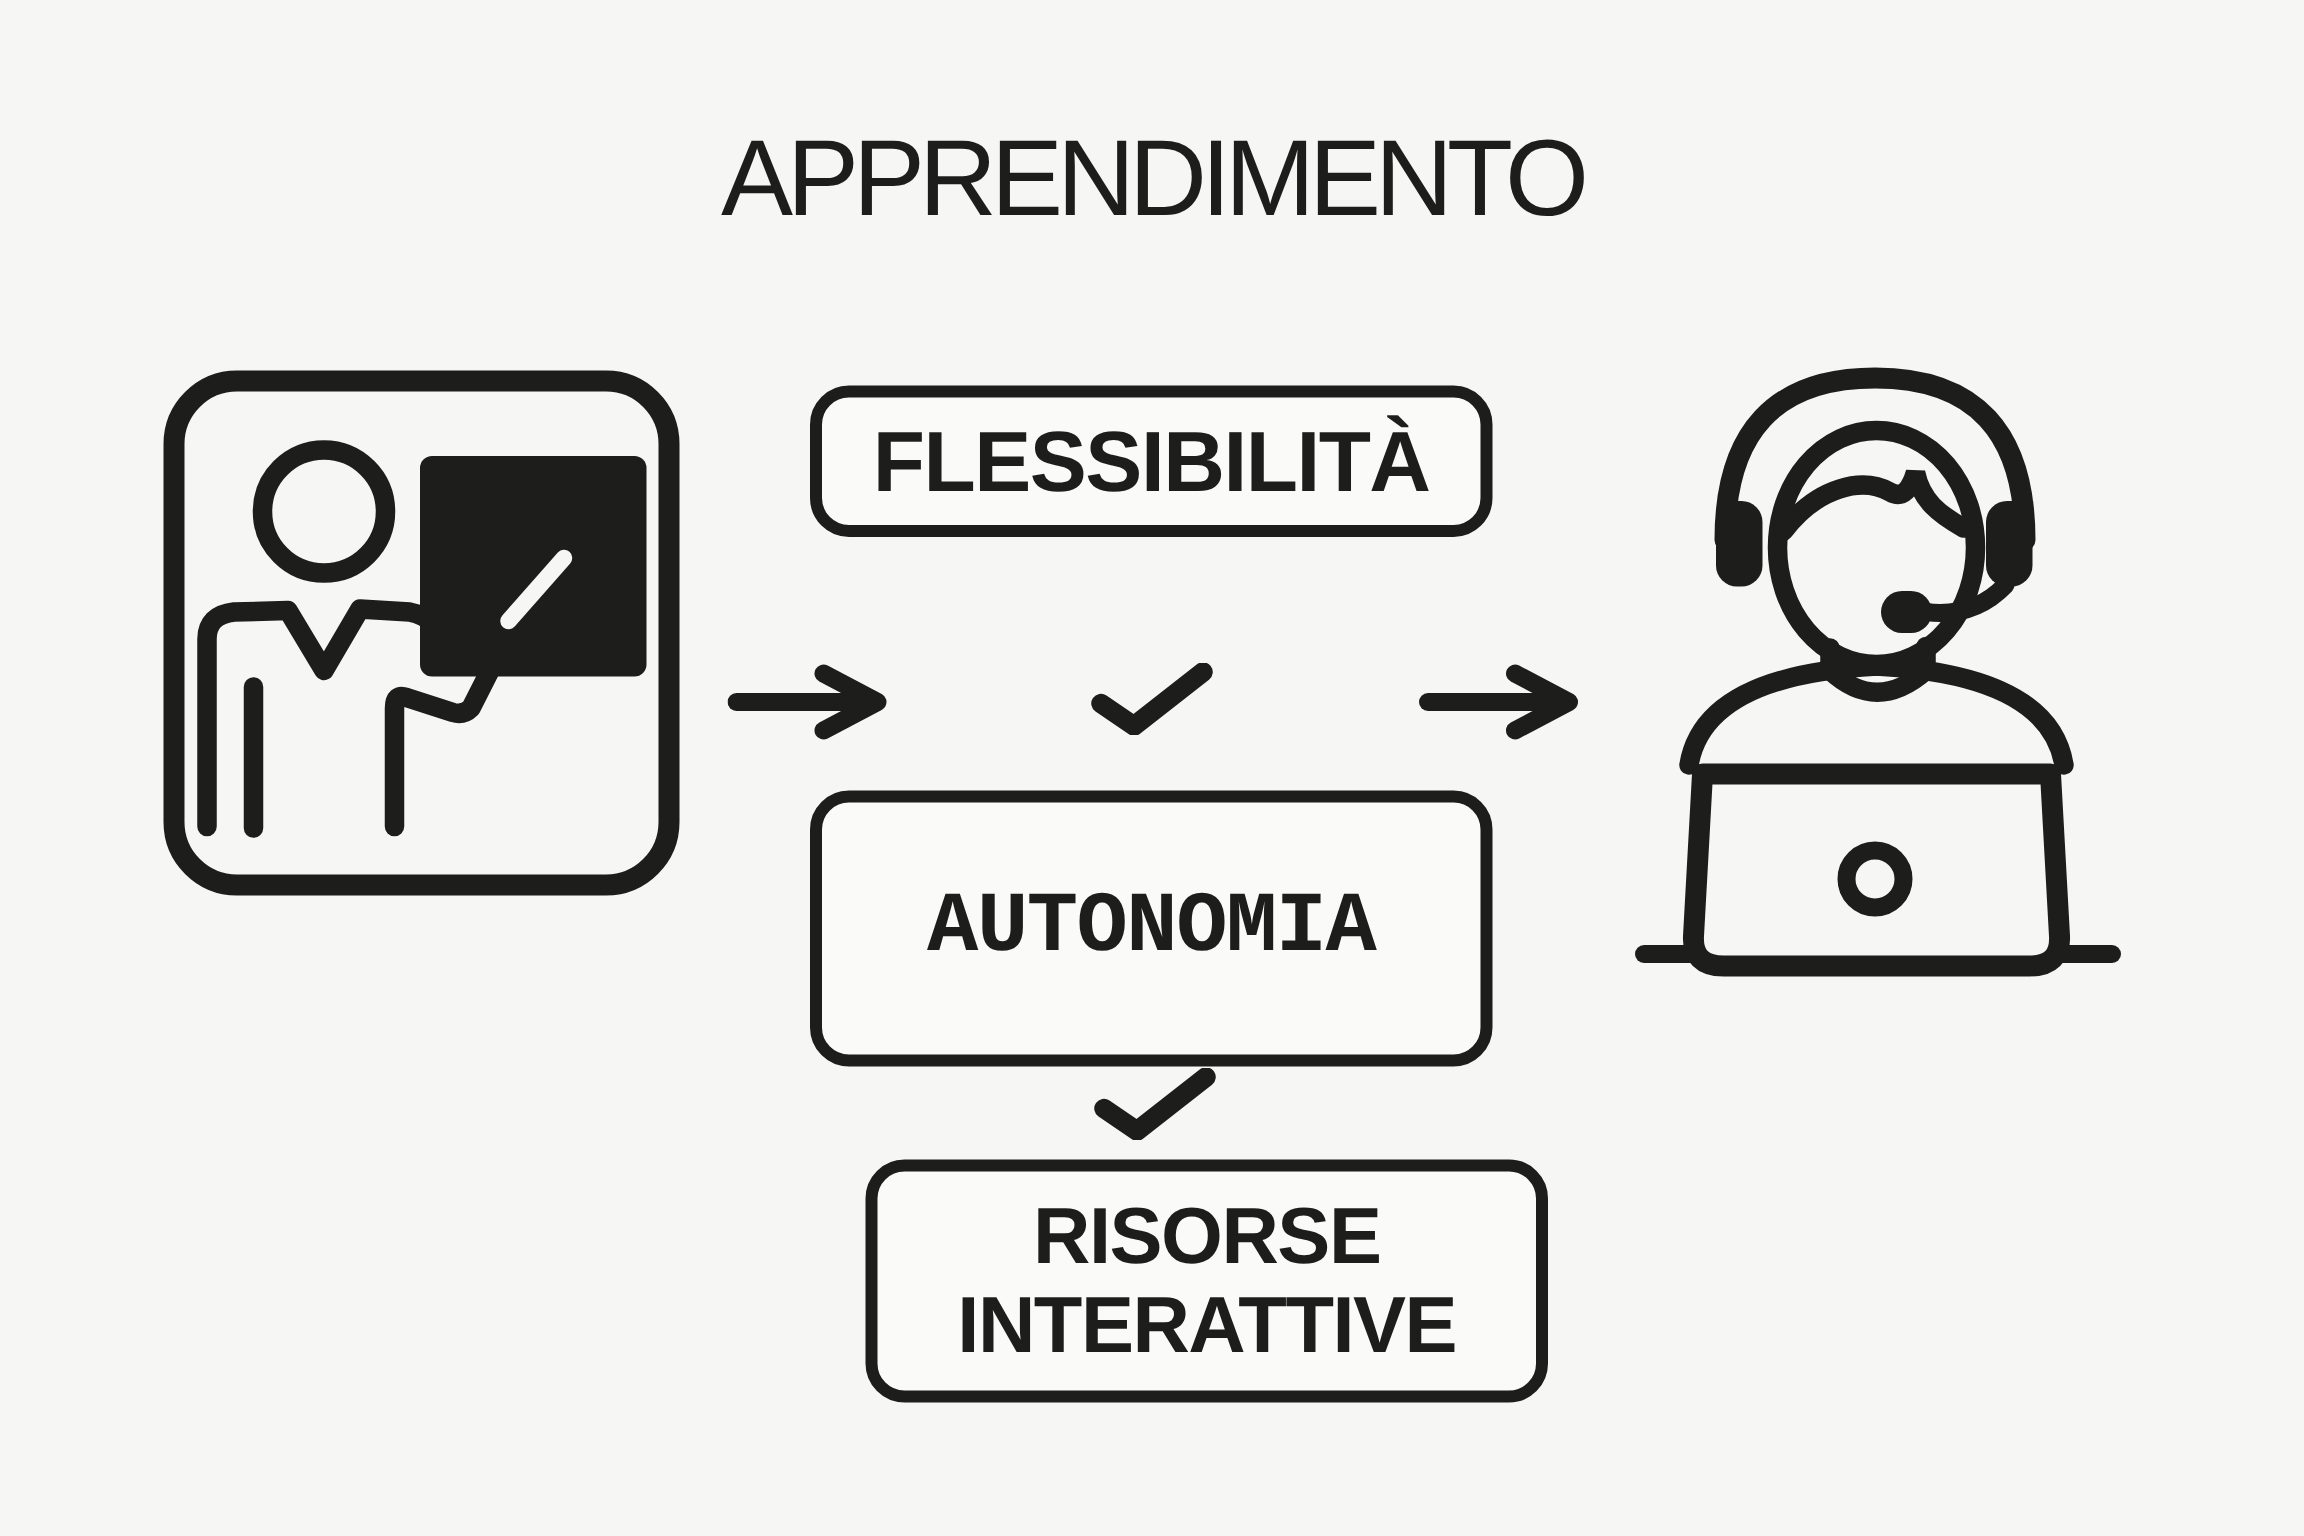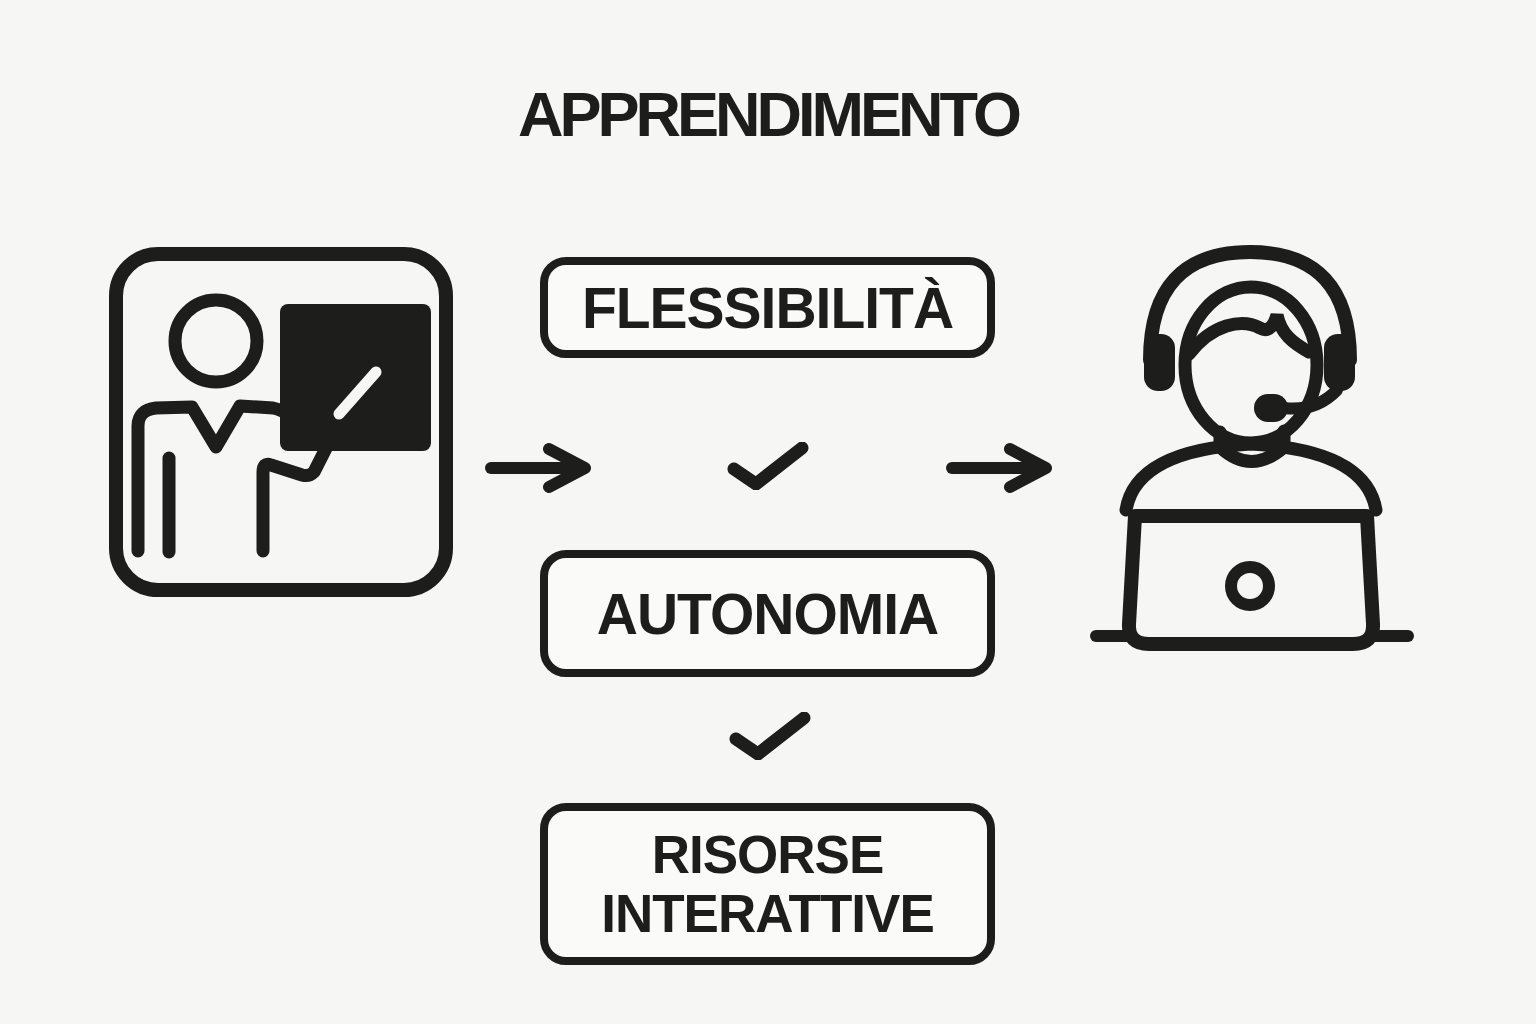--- a/index.html
+++ b/index.html
@@ -20,22 +20,22 @@
     width: 1536px;
     height: 1024px;
     background: var(--bg);
   }
   .title {
     position: absolute;
     top: 78px;
     left: 0;
     width: 1536px;
     text-align: center;
-    font-size: 63px;
-    font-weight: bold;
+    font-size: 72px;
+    font-weight: normal;
     letter-spacing: -4px;
     color: var(--ink);
     white-space: nowrap;
   }
   .icon-abs { position: absolute; }
   .teacher-icon  { left: 108px;  top: 246px; }
   .student-icon  { left: 1088px; top: 238px; }
   .step-box {
     position: absolute;
     left: 540px;
@@ -44,22 +44,22 @@
     border-radius: 26px;
     background: var(--box-fill);
     display: flex;
     align-items: center;
     justify-content: center;
     text-align: center;
     font-weight: bold;
     color: var(--ink);
   }
   .step-1 { top: 257px; height: 101px; font-size: 57px; letter-spacing: -1px; }
-  .step-2 { top: 550px; height: 127px; font-size: 57px; letter-spacing: -1px; }
-  .step-3 { top: 803px; height: 162px; font-size: 53px; letter-spacing: -1px; line-height: 1.12; padding: 0 22px; }
+  .step-2 { top: 527px; height: 184px; font-size: 57px; letter-spacing: -1px; font-family: Liberation Mono, monospace; }
+  .step-3 { top: 773px; height: 162px; font-size: 53px; letter-spacing: -1px; line-height: 1.12; padding: 0 22px; margin-left: 37px; }
   .check-1 { left: 726px; top: 442px; }
   .check-2 { left: 728px; top: 712px; }
   .arrow-1 { left: 485px; top: 442px; }
   .arrow-2 { left: 946px; top: 442px; }
   svg { display: block; color: var(--ink); }
 </style>
 </head>
 <body>
 
 <div class="canvas">

